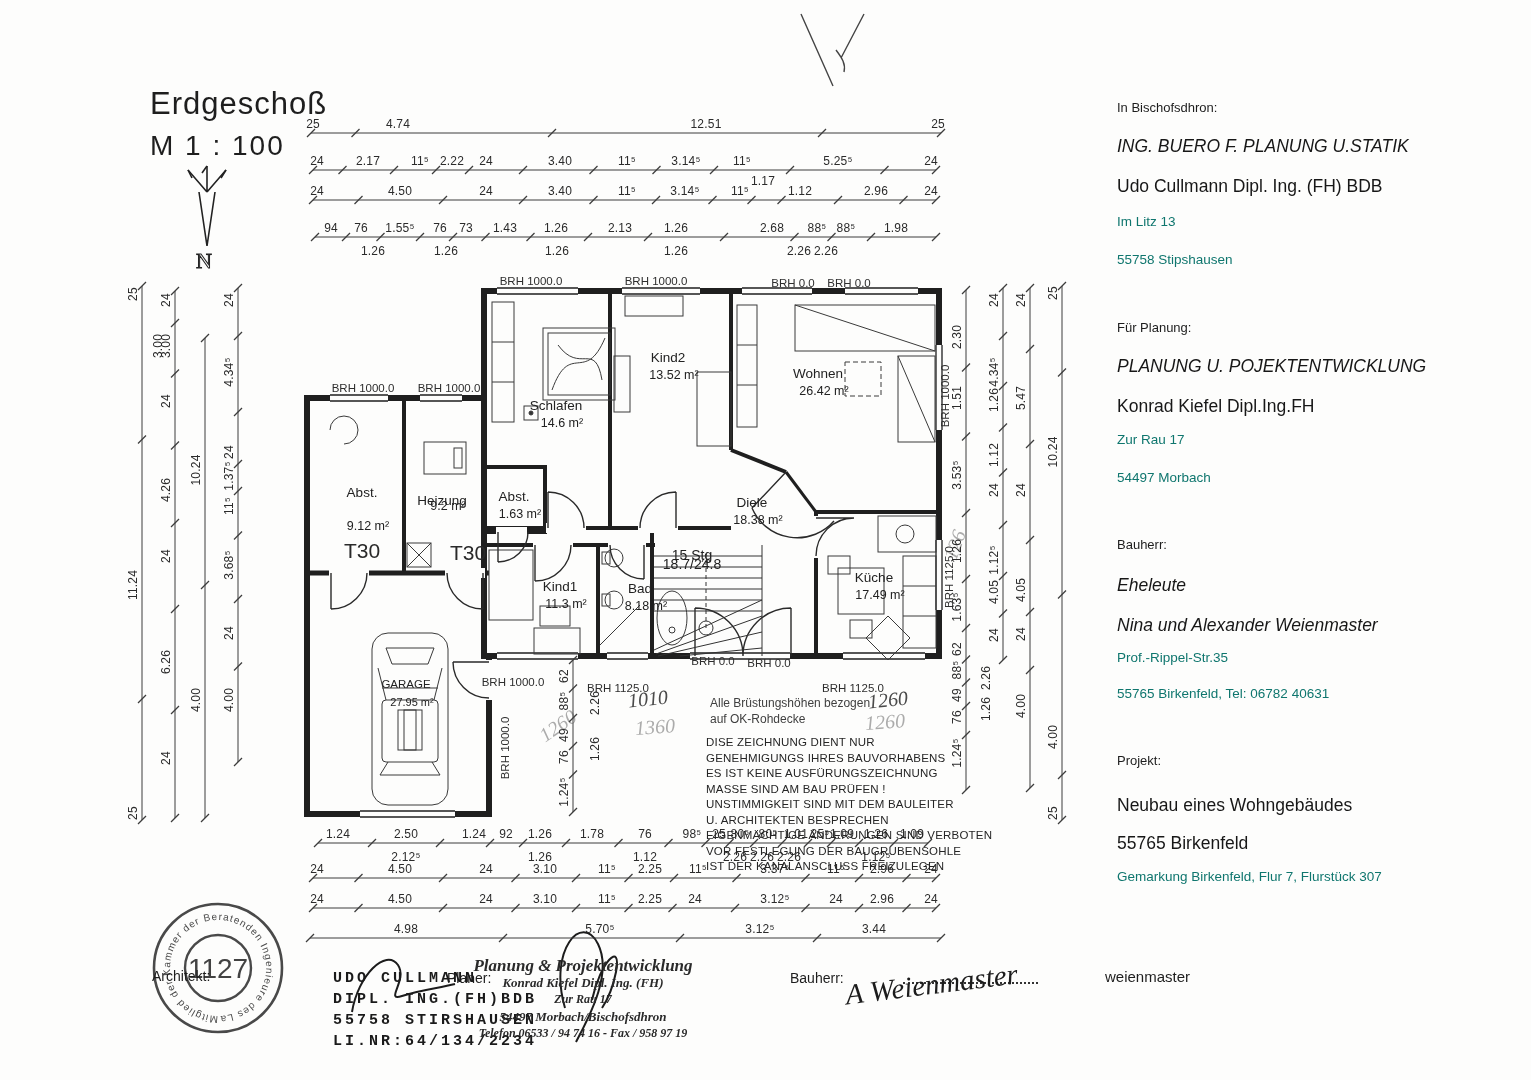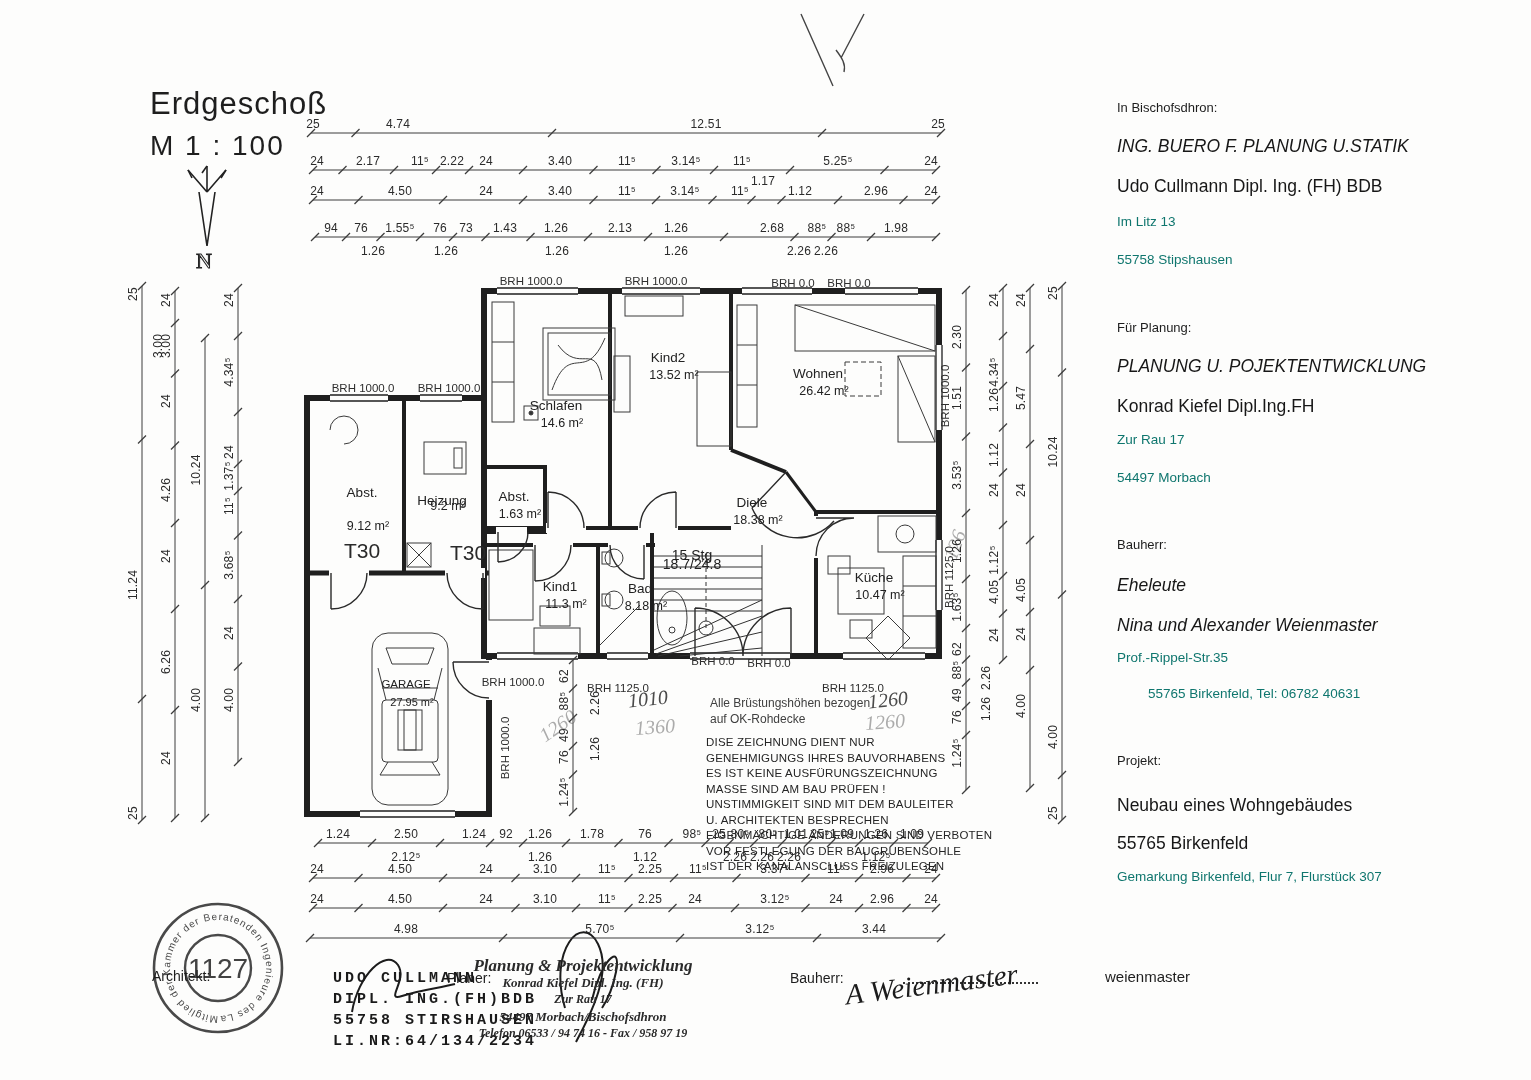--- a/index.html
+++ b/index.html
@@ -402,21 +402,21 @@
       <span class="abs ctr room-area" style="left: 448px; top: 506px;">9.2 m²</span>
       <span class="abs ctr room-name" style="left: 514px; top: 496px;">Abst.</span>
       <span class="abs ctr room-area" style="left: 520px; top: 514px;">1.63 m²</span>
       <span class="abs ctr room-name" style="left: 752px; top: 502px;">Diele</span>
       <span class="abs ctr room-area" style="left: 758px; top: 520px;">18.38 m²</span>
       <span class="abs ctr room-name" style="left: 560px; top: 586px;">Kind1</span>
       <span class="abs ctr room-area" style="left: 566px; top: 604px;">11.3 m²</span>
       <span class="abs ctr room-name" style="left: 640px; top: 588px;">Bad</span>
       <span class="abs ctr room-area" style="left: 646px; top: 606px;">8.18 m²</span>
       <span class="abs ctr room-name" style="left: 874px; top: 577px;">Küche</span>
-      <span class="abs ctr room-area" style="left: 880px; top: 595px;">10.47 m²</span>
+      <span class="abs ctr room-area" style="left: 880px; top: 595px;">17.49 m²</span>
       <span class="abs ctr room-name" style="left: 406px; top: 684px; font-size: 11.5px;">GARAGE</span>
       <span class="abs ctr room-area" style="left: 412px; top: 702px; font-size: 11px;">27.95 m²</span>
       <span class="abs ctr t30" style="left: 362px; top: 551px;">T30</span>
       <span class="abs ctr t30" style="left: 468px; top: 553px;">T30</span>
       <span class="abs ctr stair" style="left: 692px; top: 560px;">15 Stg<br>18.7/24.8</span>
       <span class="abs ctr brh" style="left: 531px; top: 281px;">BRH 1000.0</span>
       <span class="abs ctr brh" style="left: 656px; top: 281px;">BRH 1000.0</span>
       <span class="abs ctr brh" style="left: 793px; top: 283px;">BRH 0.0</span>
       <span class="abs ctr brh" style="left: 849px; top: 283px;">BRH 0.0</span>
       <span class="abs ctr brh" style="left: 363px; top: 388px;">BRH 1000.0</span>
@@ -596,21 +596,21 @@
       <div class="abs sb-sm" style="left: 1117px; top: 252px;">55758 Stipshausen</div>
       <div class="abs sb-label" style="left: 1117px; top: 320px;">Für Planung:</div>
       <div class="abs sb-it-big" style="left: 1117px; top: 356px;">PLANUNG U. POJEKTENTWICKLUNG</div>
       <div class="abs sb-big" style="left: 1117px; top: 396px;">Konrad Kiefel Dipl.Ing.FH</div>
       <div class="abs sb-sm" style="left: 1117px; top: 432px;">Zur Rau 17</div>
       <div class="abs sb-sm" style="left: 1117px; top: 470px;">54497 Morbach</div>
       <div class="abs sb-label" style="left: 1117px; top: 537px;">Bauherr:</div>
       <div class="abs sb-it-big" style="left: 1117px; top: 575px;">Eheleute</div>
       <div class="abs sb-it-big" style="left: 1117px; top: 615px;">Nina und Alexander Weienmaster</div>
       <div class="abs sb-sm" style="left: 1117px; top: 650px;">Prof.-Rippel-Str.35</div>
-      <div class="abs sb-sm" style="left: 1117px; top: 686px; margin-left: 31px;">55765 Birkenfeld, Tel: 06782 40631</div>
+      <div class="abs sb-sm" style="left: 1117px; top: 686px;">55765 Birkenfeld, Tel: 06782 40631</div>
       <div class="abs sb-label" style="left: 1117px; top: 753px;">Projekt:</div>
       <div class="abs sb-big" style="left: 1117px; top: 795px;">Neubau eines Wohngebäudes</div>
       <div class="abs sb-big" style="left: 1117px; top: 833px;">55765 Birkenfeld</div>
       <div class="abs sb-sm" style="left: 1117px; top: 869px;">Gemarkung Birkenfeld, Flur 7, Flurstück 307</div>
     </div>
 
 <div id="parapet-note" class="abs parapet" style="left: 710px; top: 695px;">Alle Brüstungshöhen bezogen<br>auf OK-Rohdecke</div>
 <div id="disclaimer-note" class="abs note" style="left: 706px; top: 735px;">DISE ZEICHNUNG DIENT NUR<br>GENEHMIGUNGS IHRES BAUVORHABENS<br>ES IST KEINE AUSFÜRUNGSZEICHNUNG<br>MASSE SIND AM BAU PRÜFEN !<br>UNSTIMMIGKEIT SIND MIT DEM BAULEITER<br>U. ARCHITEKTEN BESPRECHEN<br>EIGENMÄCHTIGE ÄNDERUNGEN SIND VERBOTEN<br>VOR FESTLEGUNG DER BAUGRUBENSOHLE<br>IST DER KANALANSCLUSS FREIZULEGEN</div>
 
 <div class="abs foot-label" style="left:152px;top:968px;">Architekt:</div>

